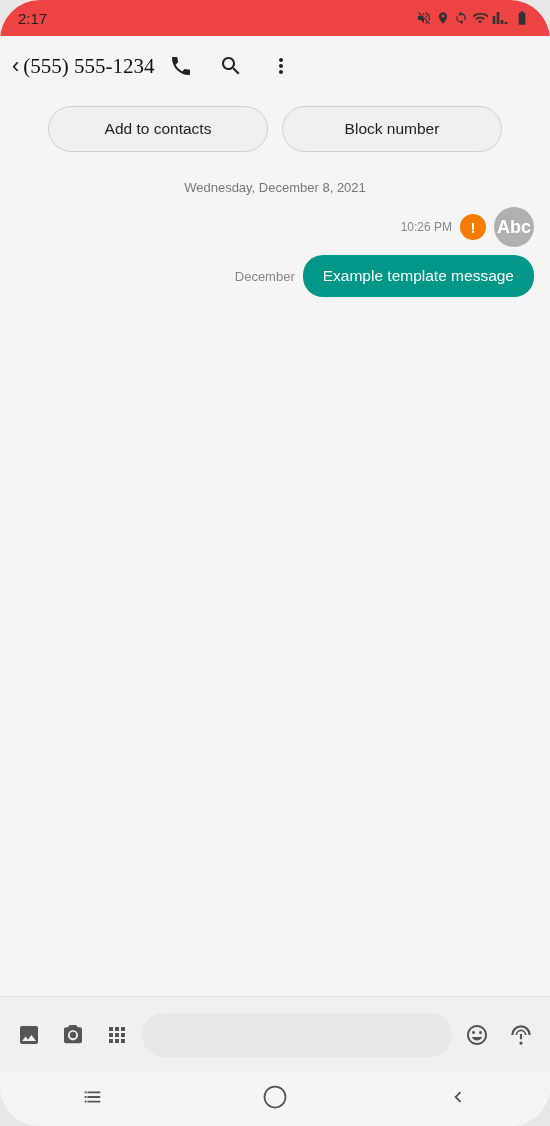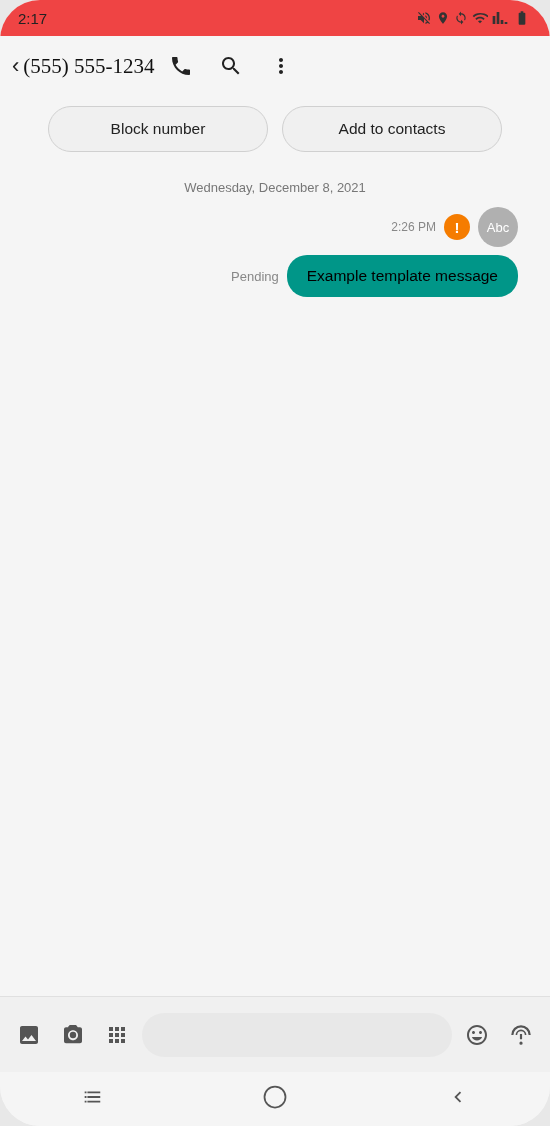--- a/index.html
+++ b/index.html
@@ -109,21 +109,21 @@
       display: flex;
       align-items: center;
       justify-content: center;
     }
 
     
     .message-area {
       flex: 1;
       overflow-y: auto;
       background: #f5f5f5;
-      padding: 0 32px;
+      padding: 0 16px;
       display: flex;
       flex-direction: column;
     }
 
     .date-divider {
       text-align: center;
       color: #777;
       font-size: 13px;
       margin: 18px 0 12px 0;
     }
@@ -159,40 +159,40 @@
       font-weight: bold;
     }
     .avatar-circle {
       width: 40px;
       height: 40px;
       border-radius: 50%;
       background: #b0b0b0;
       display: flex;
       align-items: center;
       justify-content: center;
-      font-size: 13px;
-      font-weight: 400;
+      font-size: 18px;
+      font-weight: 700;
       color: #fff;
     }
 
     
     .template-message-row {
       display: flex;
       align-items: center;
       justify-content: flex-end;
       gap: 8px;
       margin-bottom: 6px;
     }
     .pending-label {
       font-size: 13px;
       color: #888;
     }
     .bubble-sent {
       background: #009688;
-      color: #000000;
+      color: #ffffff;
       border-radius: 20px;
       padding: 12px 20px;
       font-size: 15.5px;
       max-width: 70%;
       word-break: break-word;
     }
 
     
     .bottom-toolbar {
       height: 76px;
@@ -330,38 +330,38 @@
       </button>
       <button class="icon-btn">
         <svg width="24" height="24" viewBox="0 0 24 24" fill="#222">
             <path d="M12 8c1.1 0 2-.9 2-2s-.9-2-2-2-2 .9-2 2 .9 2 2 2zm0 2c-1.1 0-2 .9-2 2s.9 2 2 2 2-.9 2-2-.9-2-2-2zm0 6c-1.1 0-2 .9-2 2s.9 2 2 2 2-.9 2-2-.9-2-2-2z"></path>
           </svg>
       </button>
     </div>
   </div>
 
   <div class="action-buttons-row">
+    <button class="action-pill-btn">Add to contacts</button>
     <button class="action-pill-btn">Block number</button>
-    <button class="action-pill-btn">Add to contacts</button>
   </div>
 
   <div class="message-area">
 
     <div class="date-divider">Wednesday, December 8, 2021</div>
 
     <div class="message-row-sent">
       <div class="message-meta-sent">
-        <span class="message-time">2:26 PM</span>
+        <span class="message-time">10:26 PM</span>
         <div class="error-icon">!</div>
         <div class="avatar-circle">Abc</div>
       </div>
     </div>
 
     <div class="template-message-row">
-      <span class="pending-label">Pending</span>
+      <span class="pending-label">December</span>
       <div class="bubble-sent">Example template message</div>
     </div>
 
   </div>
 
   <div class="bottom-toolbar">
     <button class="toolbar-icon-btn">
       <svg width="24" height="24" viewBox="0 0 24 24" fill="#555">
           <path d="M21 19V5c0-1.1-.9-2-2-2H5c-1.1 0-2 .9-2 2v14c0 1.1.9 2 2 2h14c1.1 0 2-.9 2-2zM8.5 13.5l2.5 3.01L14.5 12l4.5 6H5l3.5-4.5z"></path>
         </svg>

